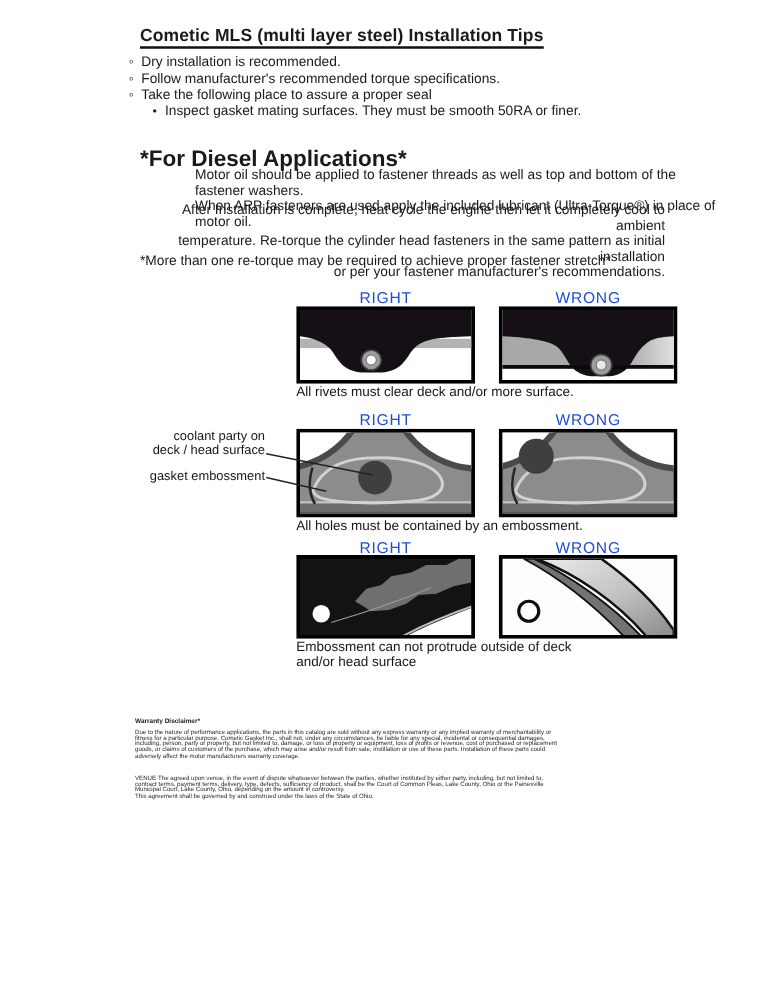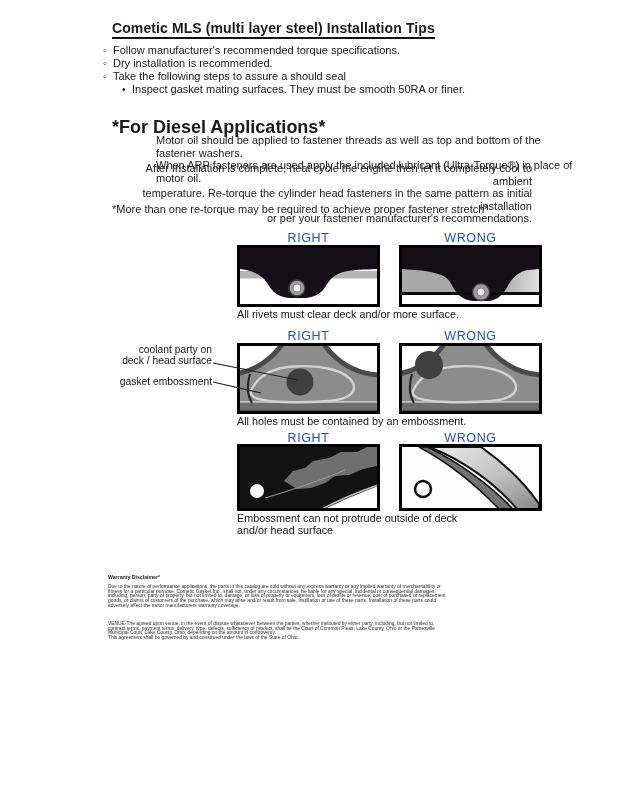--- a/index.html
+++ b/index.html
@@ -52,29 +52,29 @@
 </head>
 <body>
 
 <div class="page">
 
   <div class="abs title">Cometic MLS (multi layer steel) Installation Tips</div>
 
   <div class="abs bullets">
     <div class="b-row">
         <span class="b-mark"></span>
+        <span>Dry installation is recommended.</span>
+      </div>
+    <div class="b-row">
+        <span class="b-mark"></span>
         <span>Follow manufacturer's recommended torque specifications.</span>
       </div>
     <div class="b-row">
         <span class="b-mark"></span>
-        <span>Dry installation is recommended.</span>
-      </div>
-    <div class="b-row">
-        <span class="b-mark"></span>
-        <span>Take the following steps to assure a should seal</span>
+        <span>Take the following place to assure a proper seal</span>
       </div>
     <div class="b-row sub">
         <span class="b-mark"></span>
         <span>Inspect gasket mating surfaces.  They must be smooth 50RA or finer.</span>
       </div>
   </div>
 
   <div class="abs diesel-heading">*For Diesel Applications*</div>
   <div class="abs body-para preline p1">Motor oil should be applied to fastener threads as well as top and bottom of the fastener washers.
 When ARP fasteners are used apply the included lubricant (Ultra-Torque®) in place of motor oil.</div>

